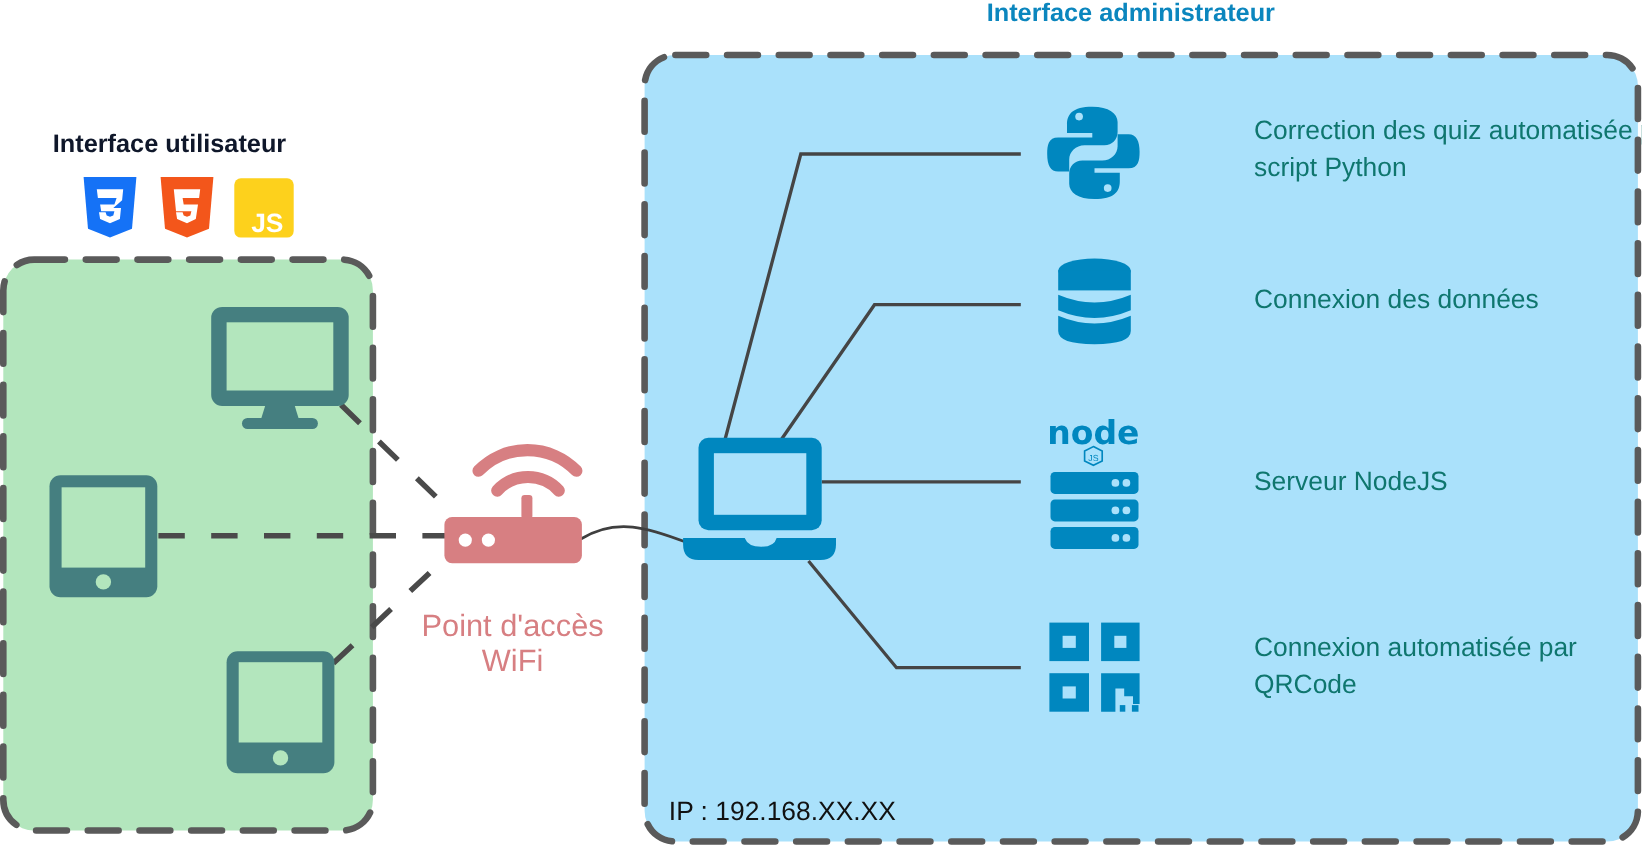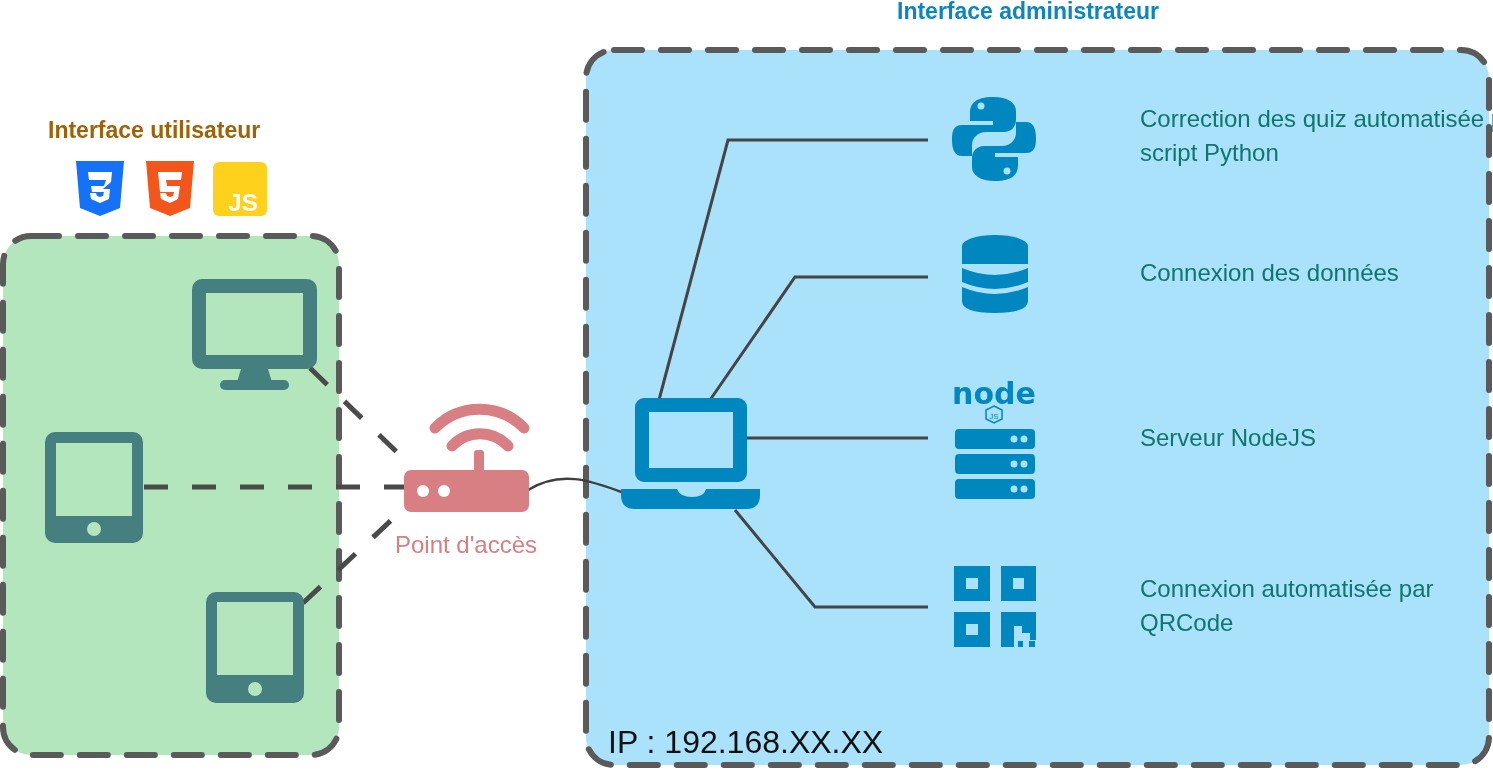--- a/index.html
+++ b/index.html
@@ -1,23 +1,23 @@
 <!DOCTYPE html>
 <html><head>
 <meta charset="utf-8">
 <style>
   html,body{margin:0;padding:0;background:#ffffff;}
   body{width:1493px;height:770px;position:relative;overflow:hidden;font-family:"Liberation Sans",sans-serif;}
   svg{position:absolute;left:0;top:0;}
   .txt{position:absolute;white-space:nowrap;}
-  .title-user{left:48px;top:117px;font-size:23px;font-weight:bold;color:#a16207;}
+  .title-user{left:48px;top:117px;font-size:23px;font-weight:bold;color:#0f172a;}
   .title-admin{left:897px;top:-2px;font-size:23px;font-weight:bold;color:#0b86be;}
   .feat{position:absolute;left:1140px;font-size:24px;line-height:34px;color:#0f766e;white-space:normal;width:400px;}
-  .ap{position:absolute;left:376px;top:529px;width:180px;text-align:center;font-size:24px;line-height:32px;color:#d77f82;}
-  .ip{left:608px;top:724px;font-size:32px;color:#111;}
+  .ap{position:absolute;left:376px;top:553px;width:180px;text-align:center;font-size:28px;line-height:32px;color:#d77f82;}
+  .ip{left:608px;top:724px;font-size:24px;color:#111;}
 </style>
 </head>
 <body>
 
 <svg width="1493" height="770" viewBox="0 0 1493 770">
 
   <rect x="3" y="236" width="336" height="519" rx="28" fill="#b3e6bd" stroke="#5a5a5a" stroke-width="6" stroke-dasharray="28,19" stroke-linecap="round"></rect>
 
   <rect x="586" y="50" width="903" height="715" rx="28" fill="#aae1fb" stroke="#5a5a5a" stroke-width="6" stroke-dasharray="28,19" stroke-linecap="round"></rect>
 
@@ -129,20 +129,21 @@
     <rect x="1018" y="641" width="5" height="6"></rect>
     <rect x="1029" y="641" width="6" height="6"></rect>
   </g>
 </svg>
 
 <div class="txt title-user">Interface utilisateur</div>
 <div class="txt title-admin">Interface administrateur</div>
 
 <div class="ap">
   <div>Point d'accès</div>
+  <div>WiFi</div>
 </div>
 
 <div class="feat" style="top:102px">Correction des quiz automatisée par script Python</div>
 <div class="feat" style="top:256px">Connexion des données</div>
 <div class="feat" style="top:421px">Serveur NodeJS</div>
 <div class="feat" style="top:572px;width:330px">Connexion automatisée par QRCode</div>
 
 <div class="txt ip">IP : 192.168.XX.XX</div>
 
 </body></html>

